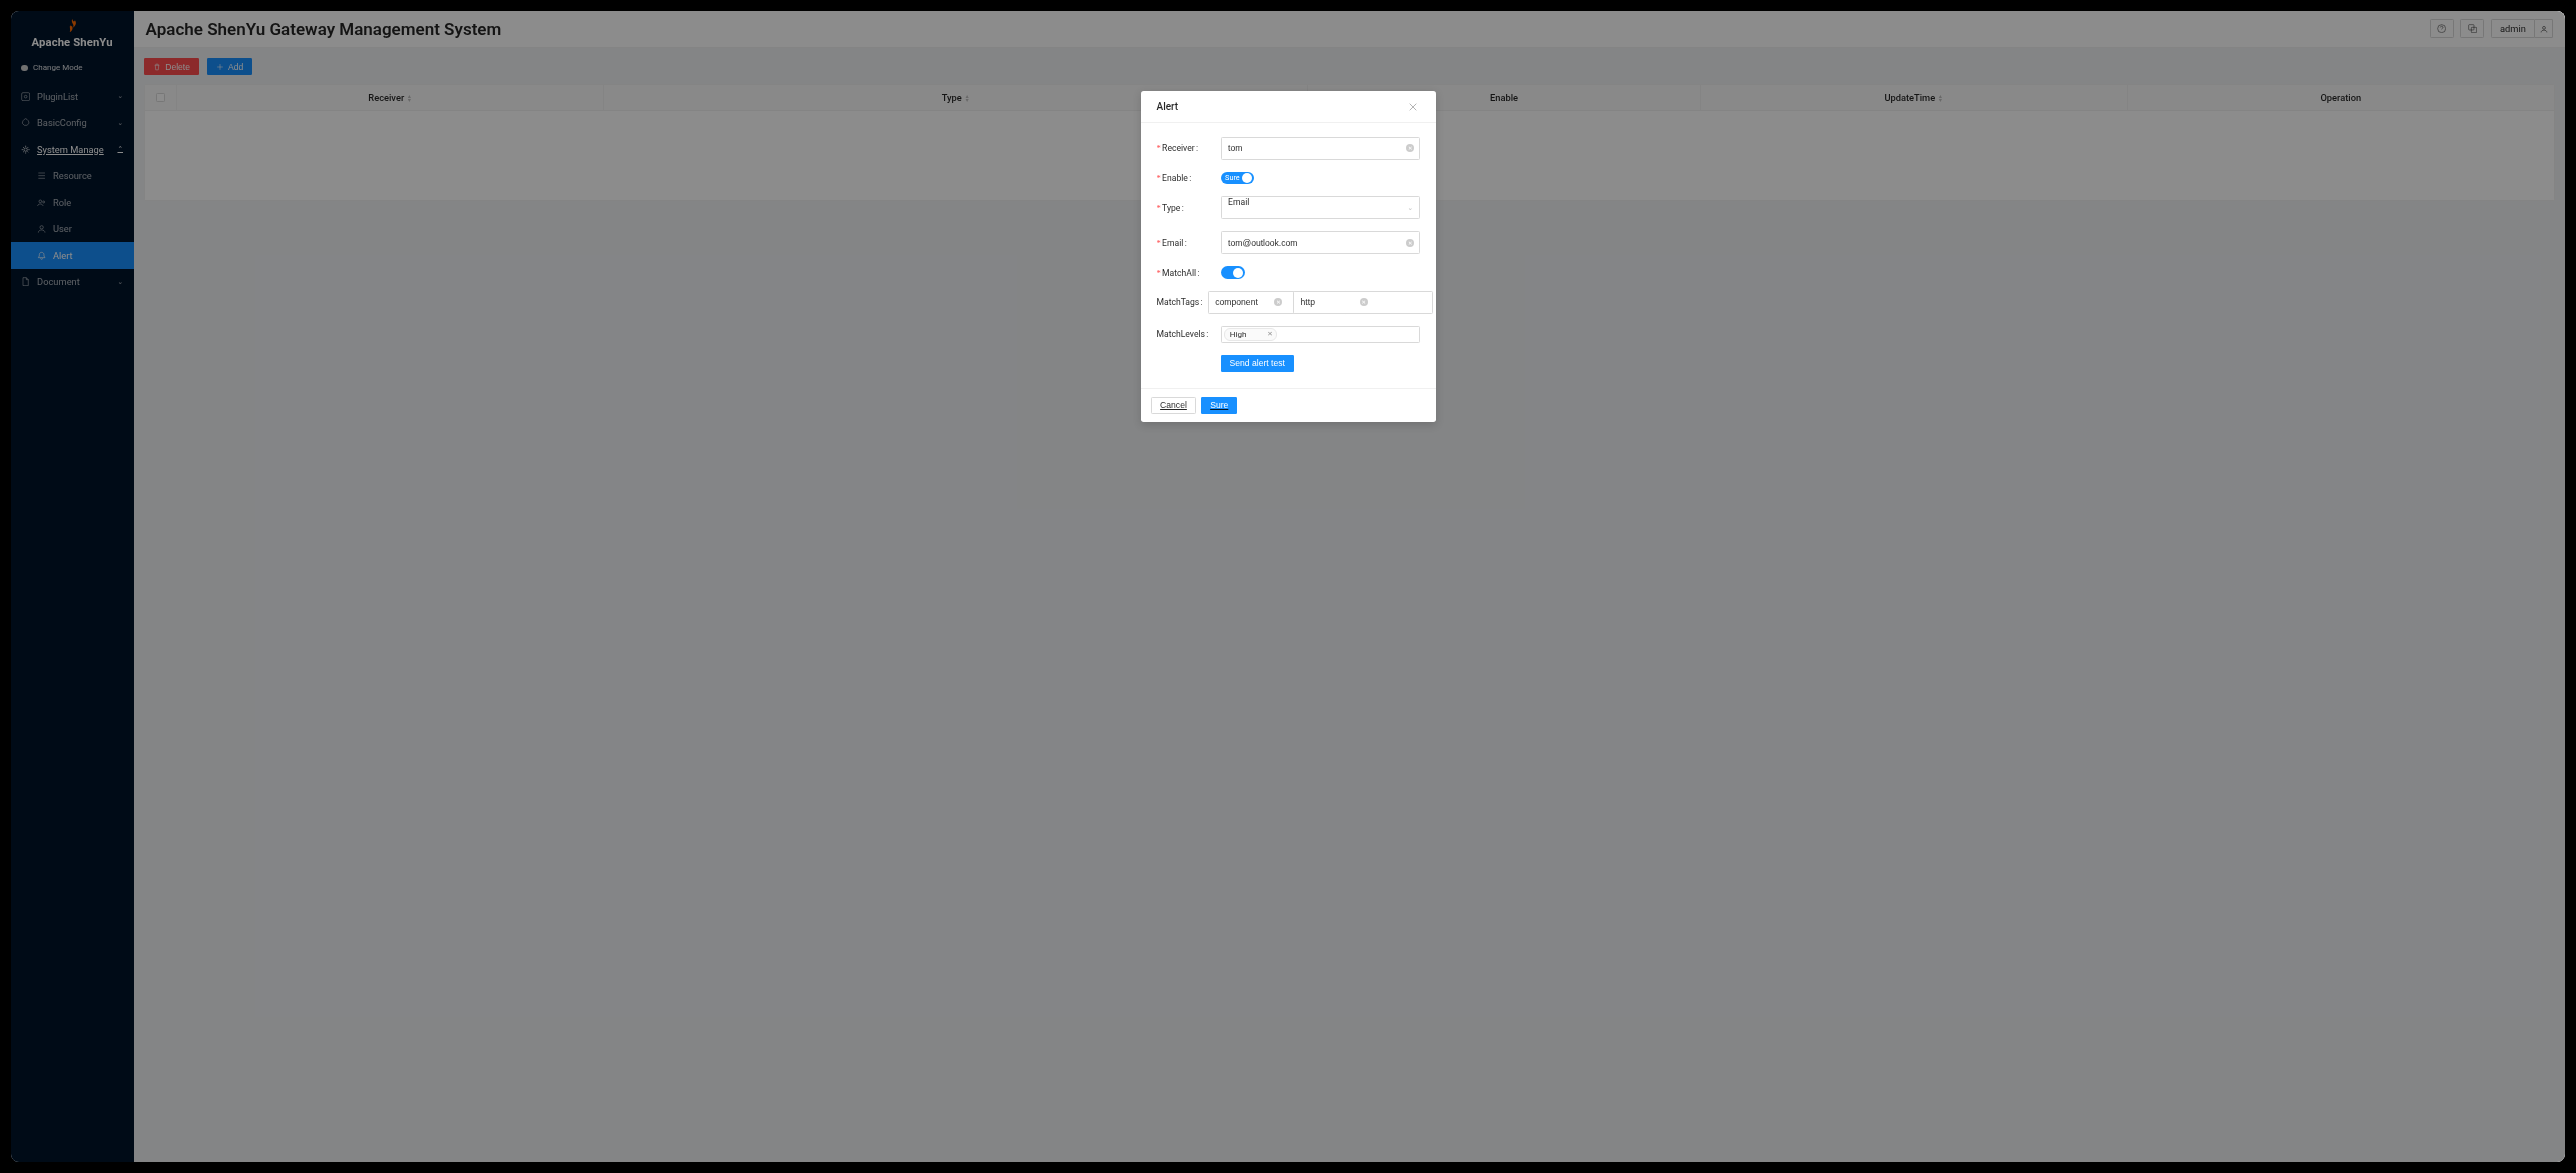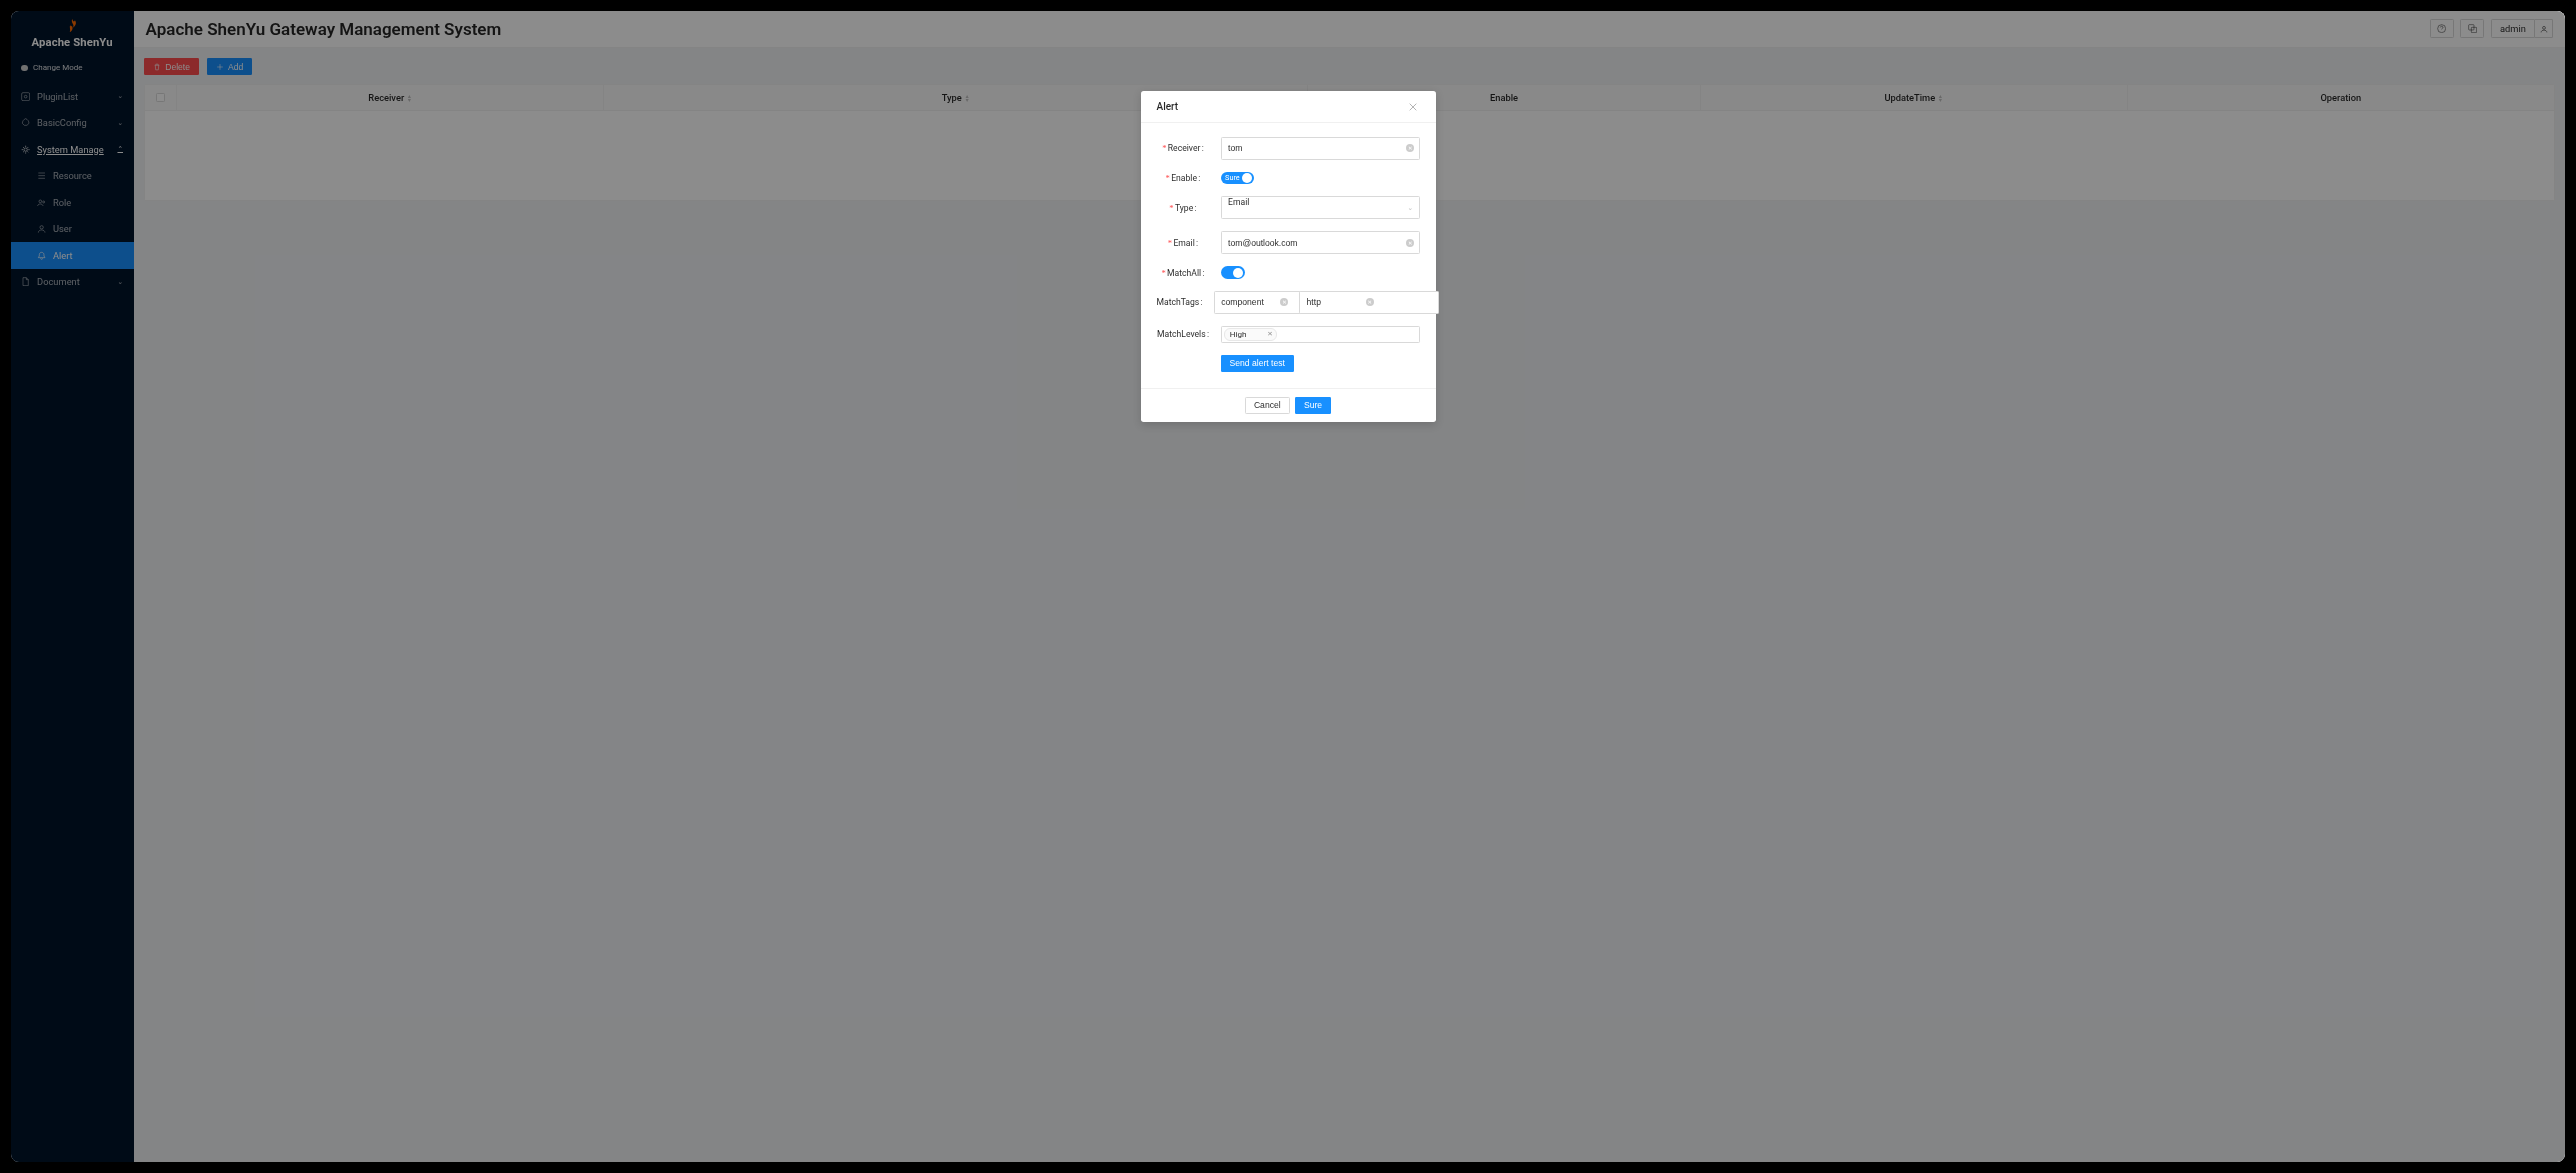--- a/index.html
+++ b/index.html
@@ -53,39 +53,39 @@
 .tbody-empty { height: 89px; background: #fff; }
 
 .overlay { position: absolute; inset: 0; background: rgba(0,0,0,0.45); display: flex; align-items: flex-start; justify-content: center; padding-top: 80px; }
 .modal { width: 295px; background: #fff; border-radius: 2.7px; box-shadow: 0 2.7px 8px rgba(0,0,0,0.15); }
 .modal-header { padding: 9.3px 16px; display: flex; justify-content: space-between; align-items: center; border-bottom: 0.7px solid #f0f0f0; }
 .modal-title { font-size: 10px; font-weight: 500; }
 .modal-close { cursor: pointer; color: rgba(0,0,0,0.45); width: 13.3px; height: 13.3px; display: flex; align-items: center; justify-content: center; }
 .modal-body { padding: 13.3px 16px 16px; }
 .form-row { display: flex; align-items: center; margin-bottom: 12px; }
 .form-row:last-child { margin-bottom: 0; }
-.form-label { width: 64px; text-align: center; padding-right: 11px; color: rgba(0,0,0,0.85); font-size: 8.6px; }
+.form-label { width: 64px; text-align: left; padding-right: 5px; color: rgba(0,0,0,0.85); font-size: 8.6px; }
 .form-label .req { color: #ff4d4f; margin-right: 1.3px; font-family: SimSun; }
 .form-label::after { content: ":"; margin-left: 1.3px; }
 .form-control { flex: 1; display: flex; align-items: center; gap: 5.3px; }
 .input, .select { flex: 1; height: 23px; border: 0.7px solid #d9d9d9; border-radius: 1.3px; padding: 0 20px 0 6.6px; font-size: 8.6px; color: rgba(0,0,0,0.85); outline: none; background: #fff; position: relative; }
 .input-wrap { position: relative; flex: 1; display: flex; }
 .input-wrap .clr { position: absolute; right: 5.3px; top: 50%; transform: translateY(-50%); width: 8px; height: 8px; border-radius: 50%; background: #ccc; color: #fff; font-size: 5.3px; display: flex; align-items: center; justify-content: center; cursor: pointer; }
 .select-wrap { position: relative; flex: 1; display: flex; }
 .select-wrap .caret { position: absolute; right: 6.6px; top: 50%; transform: translateY(-50%); color: #bfbfbf; font-size: 6.6px; }
 .switch { width: 33px; height: 12.6px; border-radius: 6.6px; background: #1890ff; position: relative; cursor: pointer; }
 .switch.small { width: 24px; }
 .switch .knob { position: absolute; top: 1.3px; right: 1.3px; width: 10px; height: 10px; border-radius: 50%; background: #fff; }
 .switch .lbl { position: absolute; left: 4.6px; top: 1.3px; color: #fff; font-size: 7.3px; }
 .tag-input { flex: 1; min-height: 17px; border: 0.7px solid #d9d9d9; border-radius: 1.3px; padding: 1.3px 2.7px; display: flex; flex-wrap: wrap; gap: 2.7px; align-items: center; }
 .tag { background: #fafafa; border: 0.7px solid #e8e8e8; border-radius: 6px; padding: 0.7px 2.7px 0.7px 4.6px; font-size: 8px; display: inline-flex; align-items: center; gap: 21px; }
 .tag .x { color: rgba(0,0,0,0.45); cursor: pointer; font-size: 6.6px; }
 .link { color: #1890ff; cursor: pointer; font-size: 8.6px; }
 .small-input { width: 80px; }
-.modal-footer { padding: 8px 10.6px; border-top: 0.7px solid #f0f0f0; display: flex; justify-content: center; gap: 5.3px; }
+.modal-footer { padding: 8px 10.6px; border-top: 0.7px solid #f0f0f0; display: flex; justify-content: flex-start; gap: 5.3px; text-decoration: underline; }
 
 svg { display: block; }
 </style>
 </head>
 <body>
 
 <div class="window">
 
   <aside class="sidebar">
     <div class="logo">

